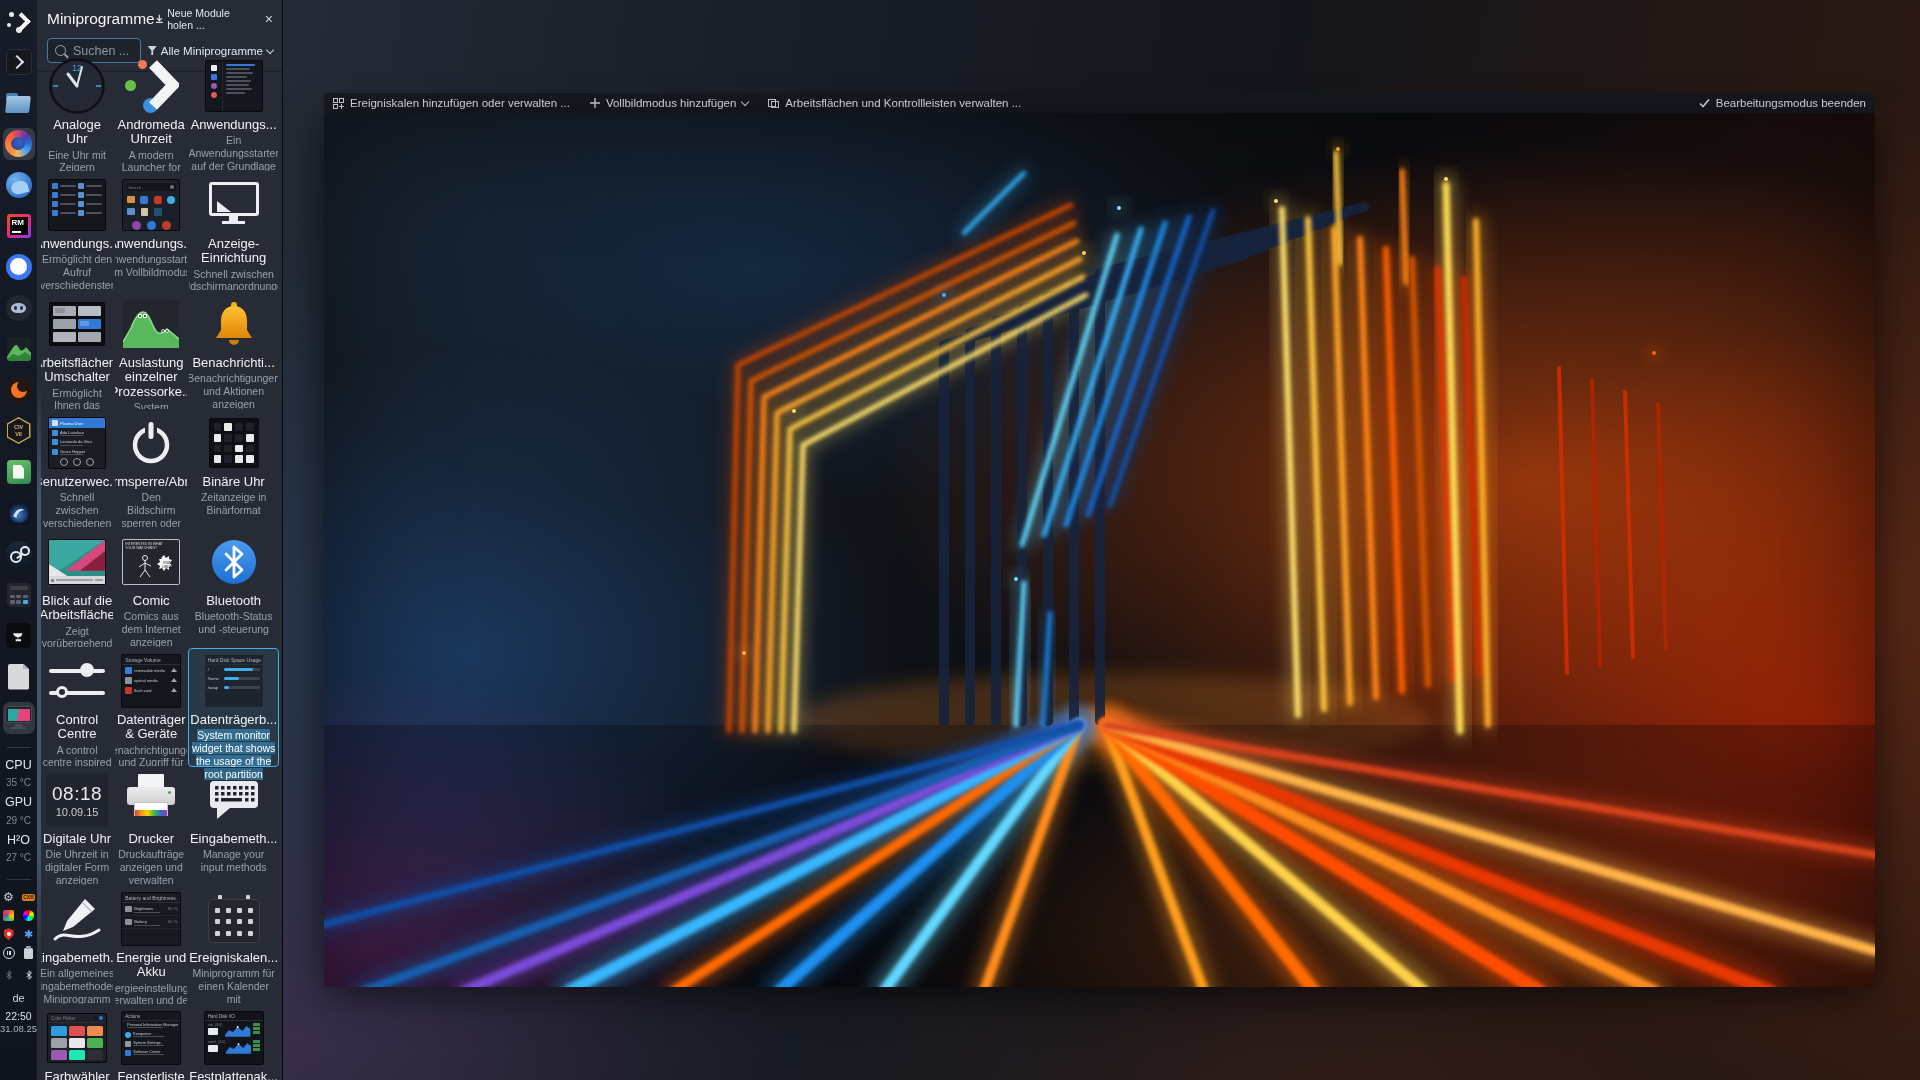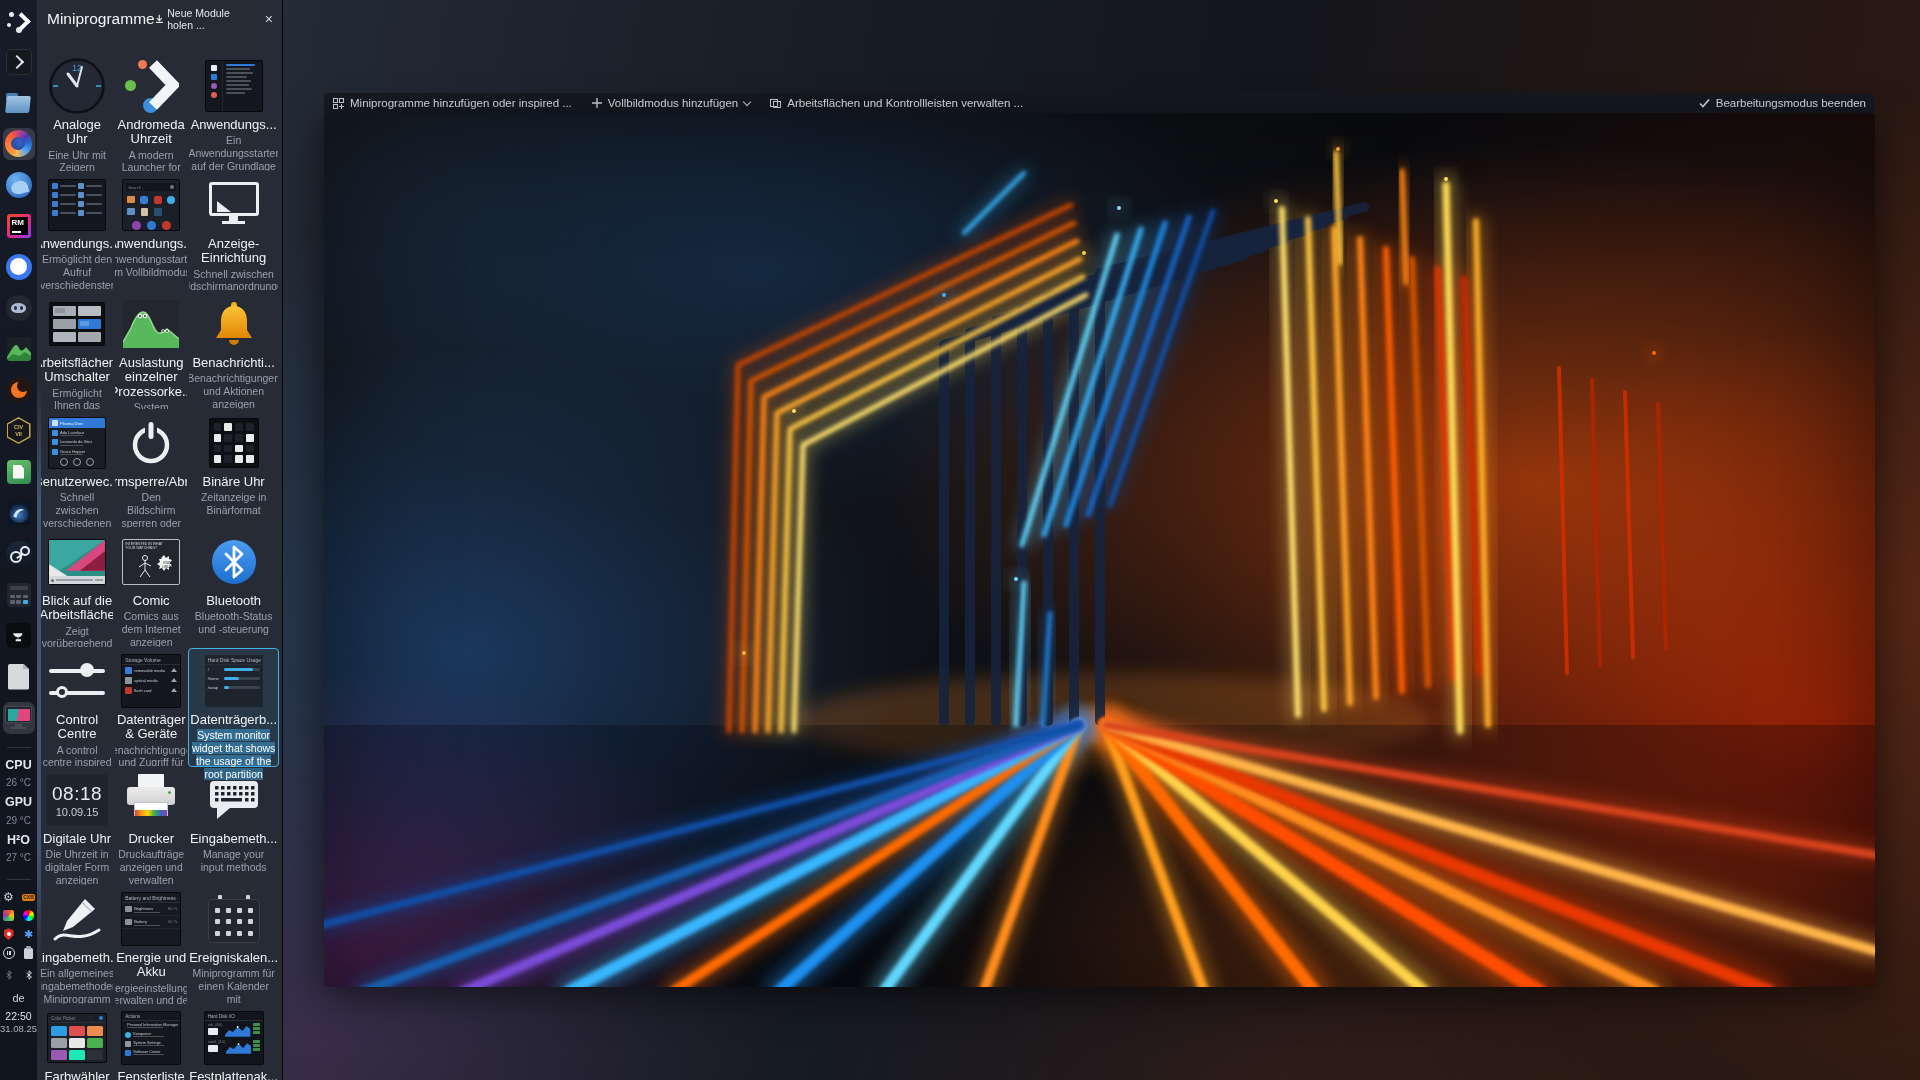--- a/index.html
+++ b/index.html
@@ -5,21 +5,21 @@
   html,body{margin:0;padding:0;background:#0b0d11;}
   #stage{position:relative;width:1920px;height:1080px;overflow:hidden;font-family:"Liberation Sans",sans-serif;-webkit-font-smoothing:antialiased;}
   i,b{font-style:normal;display:block;}
 
   
   #panel{position:absolute;left:0;top:0;width:37px;height:1080px;background:linear-gradient(180deg,#161c28 0%,#121722 55%,#0f141d 100%);display:flex;flex-direction:column;align-items:center;z-index:5;}
   .papp{width:32px;height:32px;margin:4.5px 0;border-radius:7px;display:flex;align-items:center;justify-content:center;position:relative;flex:0 0 auto;}
   .papp.active{background:rgba(255,255,255,.14);}
   .pdiv{width:24px;height:1px;background:rgba(255,255,255,.15);margin:9px 0 7px;flex:0 0 auto;}
   .sensor{text-align:center;margin:3px 0 5px;}
-  .sensor b{font-size:12.5px;font-weight:bold;color:#e3e8ee;line-height:1.15;}
+  .sensor b{font-size:12.5px;font-weight:normal;color:#e3e8ee;line-height:1.15;}
   .sensor span{font-size:10px;color:#7e8894;}
   #tray{display:grid;grid-template-columns:14px 14px;gap:7px 6px;margin-top:4px;justify-items:center;align-items:center;}
   .tico{display:flex;align-items:center;justify-content:center;font-size:11px;line-height:1;}
   #kb{font-size:11px;color:#cfd6de;margin-top:8px;}
   #pclock{text-align:center;margin-top:6px;line-height:1.25;}
   #pclock b{font-size:10.5px;color:#dde3ea;font-weight:normal;}
   #pclock span{font-size:9.5px;color:#aab3bd;display:block;}
 
   
   .dot{position:absolute;border-radius:50%;background:#e9edf2;}
@@ -209,21 +209,21 @@
             <i style="position:absolute;inset:0 0 6px 0;background:#20242b;border:1.5px solid #454b55;border-radius:2px;overflow:hidden">
               <i style="position:absolute;inset:1.5px;background:linear-gradient(100deg,#2aa8a0 0 45%,#e0457b 45%)"></i>
             </i>
             <i style="position:absolute;left:10px;bottom:2px;width:7px;height:3px;background:#454b55"></i>
             <i style="position:absolute;left:6px;bottom:0;width:15px;height:2px;background:#454b55"></i>
           </i>
         </div>
       </div>
     <div class="pdiv"></div>
     <div id="sensors">
-        <div class="sensor"><b>CPU</b><span>26 °C</span></div>
+        <div class="sensor"><b>CPU</b><span>35 °C</span></div>
         <div class="sensor"><b>GPU</b><span>29 °C</span></div>
         <div class="sensor"><b>H²O</b><span>27 °C</span></div>
       </div>
     <div class="pdiv"></div>
     <div id="tray">
         <span>
           <span class="tico" style="color:#c9cfd6;font-size:12px">⚙</span>
         </span>
         <span>
           <span class="tico" style="background:#e07b1a;color:#2b1a05;font-size:5px;font-weight:bold;border-radius:2px;padding:1px 1px">CXB</span>
@@ -271,20 +271,33 @@
     <div class="sb-head">
       <span class="sb-title">Miniprogramme</span>
       <span class="sb-getnew">
         <svg width="10" height="10" viewBox="0 0 10 10">
             <path d="M5 0 V6 M2 4 L5 7 L8 4 M1 9 H9" stroke="#dfe5ec" stroke-width="1.4" fill="none"></path>
           </svg>
         <span>Neue Module holen ...</span>
       </span>
       <span class="sb-close">×</span>
     </div>
+    <div class="sb-search-row">
+      <span class="search">
+        <span class="mag">
+            <i></i>
+          </span>
+        <input placeholder="Suchen ..." style="">
+      </span>
+      <span class="filter">
+        <span class="funnel"></span>
+        <span>Alle Miniprogramme</span>
+        <span class="chev"></span>
+      </span>
+    </div>
     <div id="wgrid">
         <div class="wcell">
           <div class="wic">
             <svg viewBox="0 0 56 56" width="56" height="56">
               <circle cx="28" cy="28" r="26.5" fill="#232834" stroke="#0d1016" stroke-width="2.5"></circle>
               <text x="28" y="13" font-size="8.5" fill="#3daee9" text-anchor="middle" font-family="Liberation Sans,sans-serif">12</text>
               <line x1="4" y1="28" x2="9" y2="28" stroke="#3daee9" stroke-width="1.4"></line>
               <line x1="47" y1="28" x2="52" y2="28" stroke="#3daee9" stroke-width="1.4"></line>
               <g stroke="#dfe4ea" stroke-linecap="round">
                 <line x1="28" y1="28" x2="19" y2="16" stroke-width="3"></line>
@@ -883,21 +896,21 @@
 
   <div id="desktop">
     <div id="editbar">
       <span class="eb-item">
         <svg width="11" height="11" viewBox="0 0 11 11">
             <rect x="0.5" y="0.5" width="4" height="4" fill="none" stroke="#cfd6de"></rect>
             <rect x="6.5" y="0.5" width="4" height="4" fill="none" stroke="#cfd6de"></rect>
             <rect x="0.5" y="6.5" width="4" height="4" fill="none" stroke="#cfd6de"></rect>
             <path d="M8.5 6 V11 M6 8.5 H11" stroke="#cfd6de"></path>
           </svg>
-        <span>Miniprogramme hinzufügen oder inspired ...</span>
+        <span>Ereigniskalen hinzufügen oder verwalten ...</span>
       </span>
       <span class="eb-item">
         <svg width="10" height="10" viewBox="0 0 10 10">
             <path d="M5 0 V10 M0 5 H10" stroke="#cfd6de" stroke-width="1.4"></path>
           </svg>
         <span>Vollbildmodus hinzufügen</span>
         <span class="chev"></span>
       </span>
       <span class="eb-item">
         <svg width="11" height="11" viewBox="0 0 11 11">

